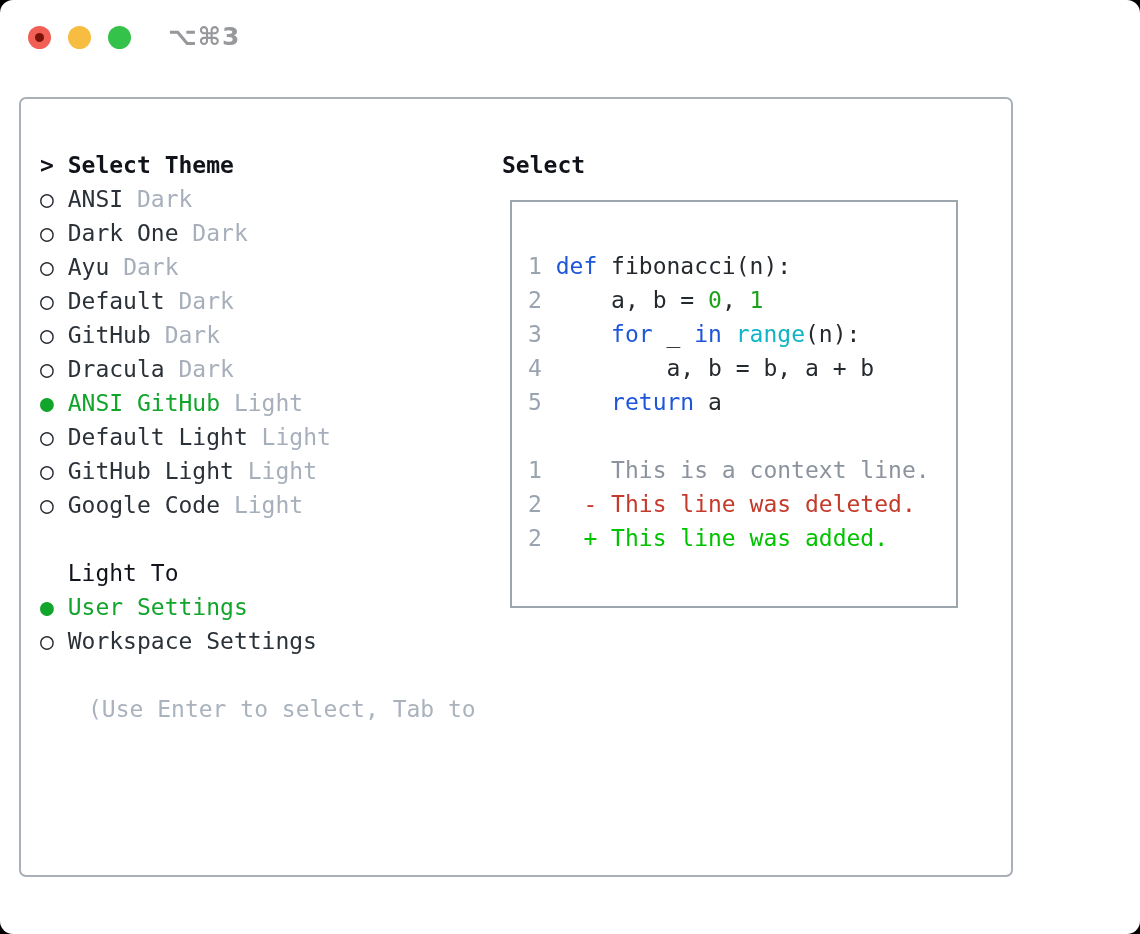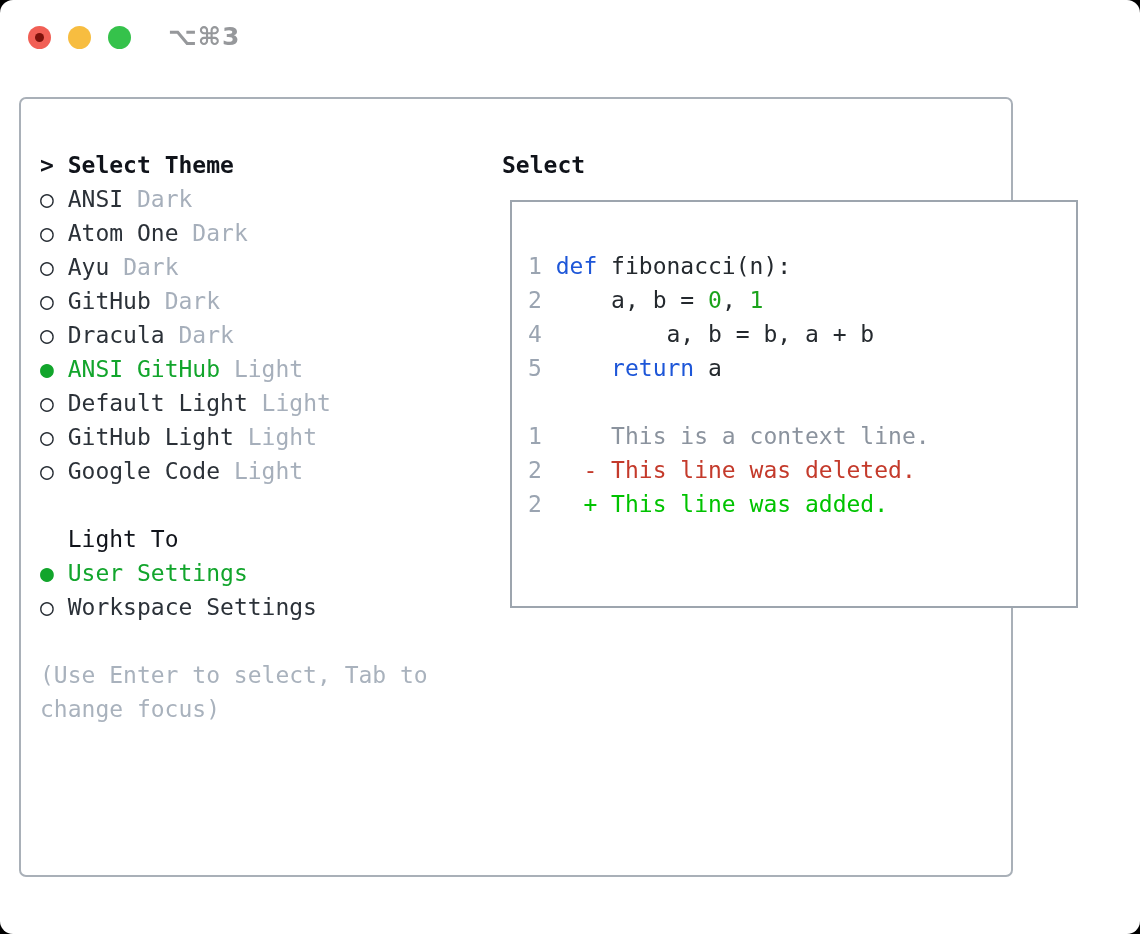--- a/index.html
+++ b/index.html
@@ -25,26 +25,26 @@
   .row{height:34px;line-height:34px;white-space:pre;font-size:23px;color:var(--plain);}
   .bold{font-weight:bold;}
 
   
   .left-panel{position:absolute;left:19px;top:49px;}
   .bullet{color:var(--name-dark);}
   .bullet.on{color:var(--selected-green);}
   .t-name{color:var(--name-dark);}
   .t-name.on{color:var(--selected-green);}
   .t-tag{color:var(--tag-gray);margin-top:17px;}
-  .hint{color:var(--hint-gray);}
+  .hint{color:var(--hint-gray);margin-left:48px;}
   .header-row{color:#10131a;}
 
   
   .preview-title{position:absolute;left:481px;top:49px;}
-  .preview-box{position:absolute;left:489px;top:101px;width:568px;height:408px;box-sizing:border-box;
+  .preview-box{position:absolute;left:489px;top:101px;width:448px;height:408px;box-sizing:border-box;
                border:2px solid var(--preview-border);background:#fff;overflow:hidden;}
   .code-pad{padding:47px 0 0 16px;}
   .lnum{color:var(--lnum);}
   .kw{color:var(--kw-blue);}
   .num{color:var(--num-green);}
   .builtin{color:var(--builtin-cyan);}
   .plain{color:var(--plain);}
   .context{color:var(--context-gray);}
   .deleted{color:var(--deleted-red);}
   .added{color:var(--added-green);}
@@ -61,47 +61,48 @@
       <div class="light max"></div>
       <div class="win-title">⌥⌘3</div>
     </div>
 
     <div class="content-box">
 
       <div class="left-panel">
         <div class="row bold header-row"><span>&gt;</span><span> </span><span>Select Theme</span></div>
         <div id="theme-list">
             <div class="row"><span class="bullet">○</span><span> </span><span class="t-name">ANSI</span><span> </span><span class="t-tag">Dark</span></div>
-            <div class="row"><span class="bullet">○</span><span> </span><span class="t-name">Atom One</span><span> </span><span class="t-tag">Dark</span></div>
+            <div class="row"><span class="bullet">○</span><span> </span><span class="t-name">Dark One</span><span> </span><span class="t-tag">Dark</span></div>
             <div class="row"><span class="bullet">○</span><span> </span><span class="t-name">Ayu</span><span> </span><span class="t-tag">Dark</span></div>
+            <div class="row"><span class="bullet">○</span><span> </span><span class="t-name">Default</span><span> </span><span class="t-tag">Dark</span></div>
             <div class="row"><span class="bullet">○</span><span> </span><span class="t-name">GitHub</span><span> </span><span class="t-tag">Dark</span></div>
             <div class="row"><span class="bullet">○</span><span> </span><span class="t-name">Dracula</span><span> </span><span class="t-tag">Dark</span></div>
             <div class="row"><span class="bullet on">●</span><span> </span><span class="t-name on">ANSI GitHub</span><span> </span><span class="t-tag">Light</span></div>
             <div class="row"><span class="bullet">○</span><span> </span><span class="t-name">Default Light</span><span> </span><span class="t-tag">Light</span></div>
             <div class="row"><span class="bullet">○</span><span> </span><span class="t-name">GitHub Light</span><span> </span><span class="t-tag">Light</span></div>
             <div class="row"><span class="bullet">○</span><span> </span><span class="t-name">Google Code</span><span> </span><span class="t-tag">Light</span></div>
           </div>
         <div class="row"> </div>
         <div class="row header-row"><span>  </span><span>Light To</span></div>
         <div id="apply-list">
             <div class="row"><span class="bullet on">●</span><span> </span><span class="t-name on">User Settings</span></div>
             <div class="row"><span class="bullet">○</span><span> </span><span class="t-name">Workspace Settings</span></div>
           </div>
         <div class="row"> </div>
         <div class="row hint">(Use Enter to select, Tab to</div>
-        <div class="row hint">change focus)</div>
       </div>
 
       <div class="preview-title row bold header-row">Select</div>
 
       <div class="preview-box">
         <div class="code-pad">
           <div id="code-lines">
               <div class="row"><span class="lnum">1 </span><span class="kw">def </span><span class="plain">fibonacci(n):</span></div>
               <div class="row"><span class="lnum">2 </span><span class="plain">    a, b = </span><span class="num">0</span><span class="plain">, </span><span class="num">1</span></div>
+              <div class="row"><span class="lnum">3 </span><span class="plain">    </span><span class="kw">for</span><span class="plain"> _ </span><span class="kw">in</span><span class="plain"> </span><span class="builtin">range</span><span class="plain">(n):</span></div>
               <div class="row"><span class="lnum">4 </span><span class="plain">        a, b = b, a + b</span></div>
               <div class="row"><span class="lnum">5 </span><span class="plain">    </span><span class="kw">return</span><span class="plain"> a</span></div>
             </div>
           <div class="row"> </div>
           <div id="diff-lines">
               <div class="row"><span class="lnum">1 </span><span class="context">    This is a context line.</span></div>
               <div class="row"><span class="lnum">2 </span><span class="deleted">  - This line was deleted.</span></div>
               <div class="row"><span class="lnum">2 </span><span class="added">  + This line was added.</span></div>
             </div>
         </div>

